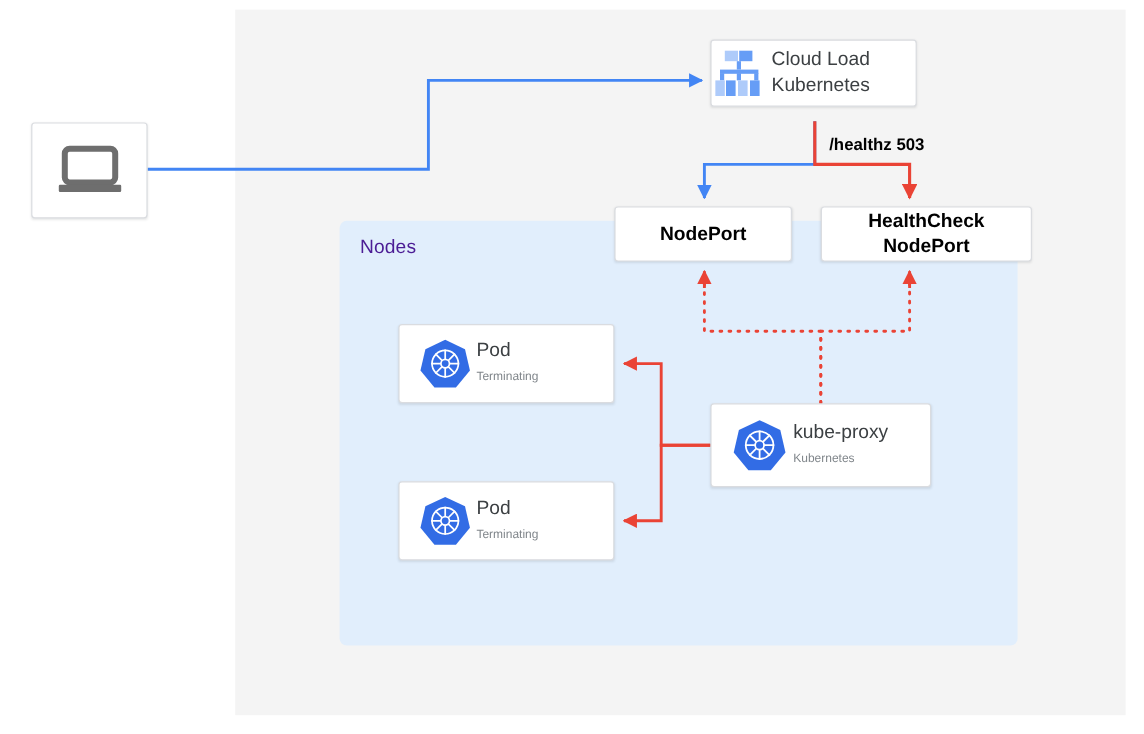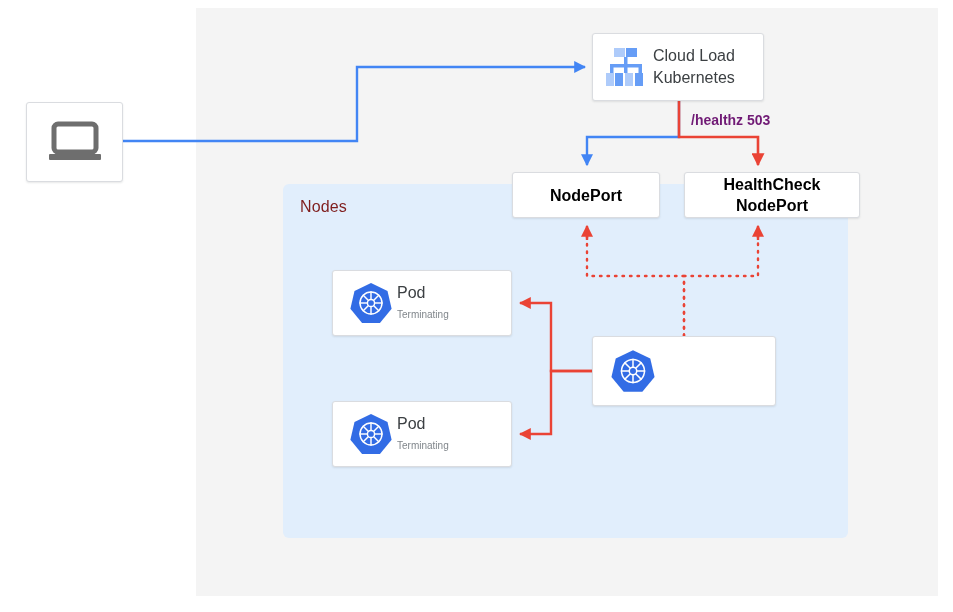--- a/index.html
+++ b/index.html
@@ -32,21 +32,21 @@
     width: 565px;
     height: 354px;
     background: #e1eefc;
     border-radius: 6px;
   }
   .nodes-label {
     position: absolute;
     left: 300px;
     top: 198px;
     font-size: 16px;
-    color: #7f1d1d;
+    color: #4c1d95;
     letter-spacing: .1px;
   }
   
   .card {
     position: absolute;
     background: #ffffff;
     border: 1px solid #dadce0;
     border-radius: 3px;
     box-sizing: border-box;
     display: flex;
@@ -86,22 +86,21 @@
     color: #80868b;
     line-height: 21px;
     white-space: nowrap;
   }
   
   #laptop-card {
     left: 26px; top: 102px; width: 97px; height: 80px;
     justify-content: center;
   }
   #clb-card {
-    left: 592px; top: 33px; width: 172px; height: 68px;
-    padding-left: 10px;
+    left: 592px; top: 33px; width: 172px; height: 56px;
     text-align: right;
   }
   #nodeport-card {
     left: 512px; top: 172px; width: 148px; height: 46px;
   }
   #hcnodeport-card {
     left: 684px; top: 172px; width: 176px; height: 46px;
   }
   #pod1-card {
     left: 332px; top: 270px; width: 180px; height: 66px;
@@ -114,21 +113,21 @@
   #kubeproxy-card {
     left: 592px; top: 336px; width: 184px; height: 70px;
     padding-left: 12px;
   }
   .label-healthz {
     position: absolute;
     left: 691px;
     top: 112px;
     font-size: 14px;
     font-weight: bold;
-    color: #701a75;
+    color: #000000;
     white-space: nowrap;
   }
   svg.wires {
     position: absolute;
     left: 0; top: 0;
     width: 953px; height: 612px;
     pointer-events: none;
   }
 </style>
 </head>
@@ -276,15 +275,19 @@
           <path d="M32 37.2 L32 49"></path>
           <path d="M15 32 L26.8 32"></path>
           <path d="M37.2 32 L49 32"></path>
           <path d="M20 20 L28.3 28.3"></path>
           <path d="M35.7 35.7 L44 44"></path>
           <path d="M44 20 L35.7 28.3"></path>
           <path d="M28.3 35.7 L20 44"></path>
         </g>
       </svg>
     </span>
+    <span class="card-text">
+      <span class="title-reg">kube-proxy</span>
+      <span class="subtitle">Kubernetes</span>
+    </span>
   </div>
 
 </div>
 
 </body></html>

